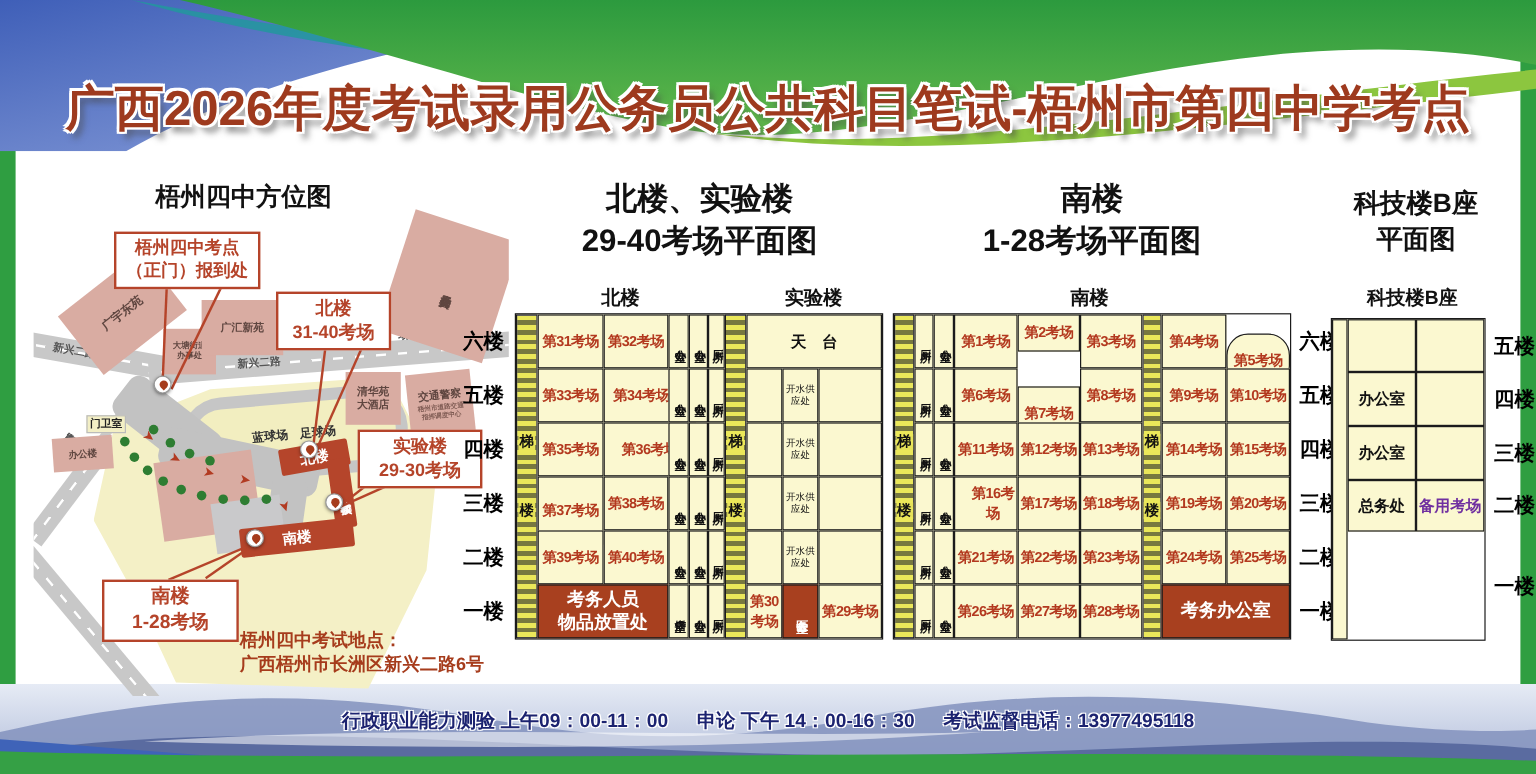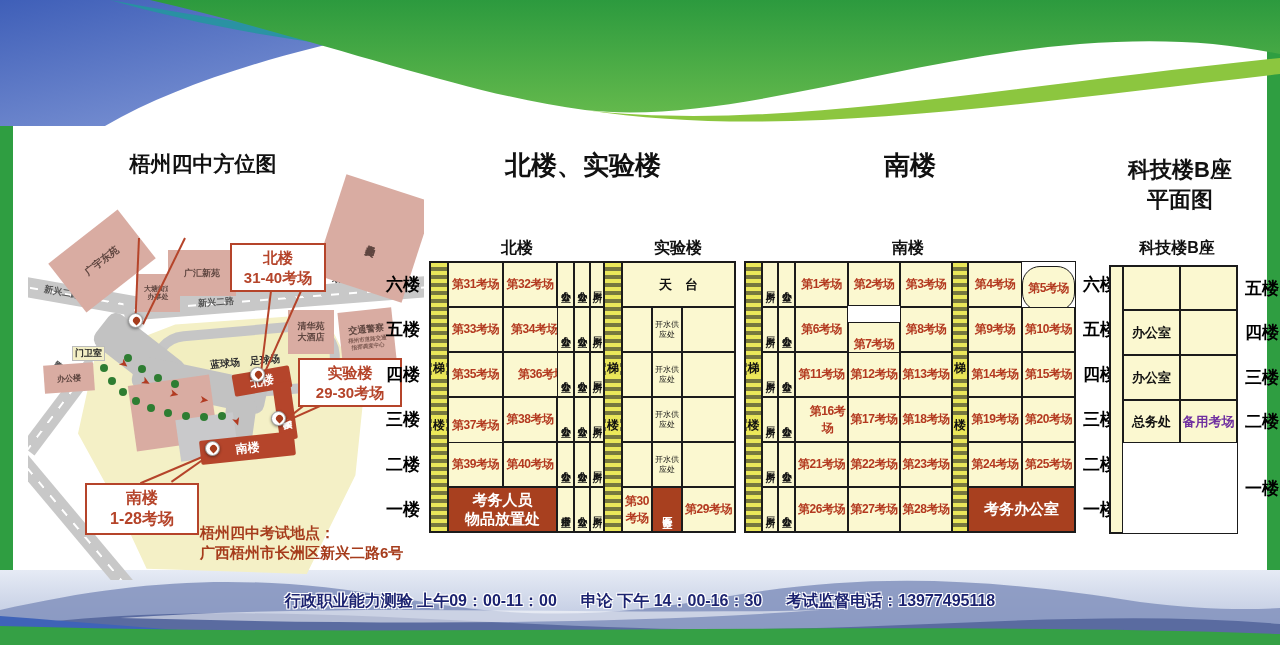--- a/index.html
+++ b/index.html
@@ -92,20 +92,21 @@
       </linearGradient>
     </defs>
     <rect x="0" y="12" width="1280" height="75" fill="url(#gs)"></rect>
     <path d="M0,52 C150,18 260,16 400,40 C520,62 610,60 730,38 C870,14 990,20 1140,44 C1200,52 1250,52 1280,50 V87 H0 Z" fill="#8292bd" opacity=".85"></path>
     <path d="M0,70 C200,40 420,64 640,70 C860,78 1080,48 1280,66 V87 H0 Z" fill="#5a6ba0"></path>
     <path d="M120,60 C350,44 600,58 820,52 C600,68 350,66 120,60 Z" fill="#ffffff" opacity=".55"></path>
     <path d="M0,87 V58 C130,68 250,78 370,87 Z" fill="#3f63b8"></path>
     <path d="M0,87 H1280 V76 C900,62 400,80 0,68 Z" fill="#35a045"></path>
   </svg>
 
+  <h1 class="main-title">广西2026年度考试录用公务员公共科目笔试-梧州市第四中学考点</h1>
 
   <div class="map">
     <div class="map-title">梧州四中方位图</div>
 
     <div class="road dash" style="left:-8px;top:148px;width:125px;height:20px;transform:rotate(10deg);transform-origin:0 50%;"></div>
     <div class="road dash" style="left:96px;top:172px;width:335px;height:21px;transform:rotate(-4.5deg);transform-origin:0 50%;"></div>
     <div class="road dash" style="left:96px;top:186px;width:160px;height:17px;transform:rotate(127deg);transform-origin:0 50%;"></div>
     <div class="road dash" style="left:-30px;top:296px;width:250px;height:17px;transform:rotate(50deg);transform-origin:0 50%;"></div>
     <div class="roadlabel" style="left:16px;top:158px;transform:rotate(10deg);">新兴二路</div>
     <div class="roadlabel" style="left:170px;top:168px;transform:rotate(-4deg);">新兴二路</div>
@@ -180,42 +181,48 @@
 
     <div class="leader" style="left:110px;top:110px;height:82px;transform:rotate(2.5deg);"></div>
     <div class="leader" style="left:156px;top:110px;height:96px;transform:rotate(26deg);"></div>
     <div class="leader" style="left:242px;top:163px;height:84px;transform:rotate(7deg);"></div>
     <div class="leader" style="left:272px;top:163px;height:92px;transform:rotate(24deg);"></div>
     <div class="leader" style="left:282px;top:272px;height:38px;transform:rotate(52deg);"></div>
     <div class="leader" style="left:300px;top:274px;height:50px;transform:rotate(66deg);"></div>
     <div class="leader" style="left:185px;top:324px;height:52px;transform:rotate(55deg);"></div>
     <div class="leader" style="left:185px;top:324px;height:80px;transform:rotate(67deg);"></div>
 
+    <div class="callout" style="left:67px;top:65px;width:122px;font-size:14.5px;">
+      <div style="position:static;">梧州四中考点</div>
+        <div style="position:static;">（正门）报到处</div>
+    </div>
     <div class="callout" style="left:202px;top:115px;width:96px;font-size:15px;">
       <div style="position:static;">北楼</div>
         <div style="position:static;">31-40考场</div>
     </div>
     <div class="callout" style="left:270px;top:230px;width:104px;font-size:15px;">
       <div style="position:static;">实验楼</div>
         <div style="position:static;">29-30考场</div>
     </div>
     <div class="callout" style="left:57px;top:355px;width:114px;font-size:16px;">
       <div style="position:static;">南楼</div>
         <div style="position:static;">1-28考场</div>
     </div>
 
     <div class="addr" style="left:172px;top:396px;">梧州四中考试地点：</div>
     <div class="addr" style="left:172px;top:416px;">广西梧州市长洲区新兴二路6号</div>
   </div>
 
   <div class="plan-title" style="left:453px;top:148px;width:260px;">
     <div>北楼、实验楼</div>
+      <div>29-40考场平面图</div>
   </div>
   <div class="plan-title" style="left:780px;top:148px;width:260px;">
     <div>南楼</div>
+      <div>1-28考场平面图</div>
   </div>
   <div class="plan-title small" style="left:1105px;top:155px;width:150px;">
     <div>科技楼B座</div>
       <div>平面图</div>
   </div>
 
   <div class="sub-header" style="left:467px;top:238px;">北楼</div>
   <div class="sub-header" style="left:628px;top:238px;">实验楼</div>
   <div class="sub-header" style="left:858px;top:238px;">南楼</div>
   <div class="sub-header" style="left:1127px;top:238px;">科技楼B座</div>
@@ -304,24 +311,24 @@
         <span>梯</span>
         <span>楼</span>
       </div>
       <div class="stair" style="left: 207px; top: 0px; width: 16px; height: 270px;">
         <span>梯</span>
         <span>楼</span>
       </div>
       <div class="cell k-vert" style="left: 17px; top: 0px; width: 16px; height: 45px;">厕所</div>
       <div class="cell k-vert" style="left: 33px; top: 0px; width: 17px; height: 45px;">办公室</div>
       <div class="cell k-room" style="left: 50px; top: 0px; width: 53px; height: 45px;">第1考场</div>
-      <div class="cell k-room" style="left: 103px; top: 0px; width: 52px; height: 44px;">第2考场</div>
+      <div class="cell k-room" style="left: 103px; top: 0px; width: 52px; height: 31px;">第2考场</div>
       <div class="cell k-room" style="left: 155px; top: 0px; width: 52px; height: 45px;">第3考场</div>
       <div class="cell k-room" style="left: 223px; top: 0px; width: 54px; height: 45px;">第4考场</div>
-      <div class="cell k-room" style="left: 277px; top: 4px; width: 53px; height: 45px; border-radius: 18px;">第5考场</div>
+      <div class="cell k-room" style="left: 277px; top: 16px; width: 53px; height: 45px; border-radius: 18px;">第5考场</div>
       <div class="cell k-vert" style="left: 17px; top: 45px; width: 16px; height: 45px;">厕所</div>
       <div class="cell k-vert" style="left: 33px; top: 45px; width: 17px; height: 45px;">办公室</div>
       <div class="cell k-room" style="left: 50px; top: 45px; width: 53px; height: 45px;">第6考场</div>
       <div class="cell k-room" style="left: 103px; top: 60px; width: 52px; height: 45px;">第7考场</div>
       <div class="cell k-room" style="left: 155px; top: 45px; width: 52px; height: 45px;">第8考场</div>
       <div class="cell k-room" style="left: 223px; top: 45px; width: 54px; height: 45px;">第9考场</div>
       <div class="cell k-room" style="left: 277px; top: 45px; width: 53px; height: 45px;">第10考场</div>
       <div class="cell k-vert" style="left: 17px; top: 90px; width: 16px; height: 45px;">厕所</div>
       <div class="cell k-vert" style="left: 33px; top: 90px; width: 17px; height: 45px;">办公室</div>
       <div class="cell k-room" style="left: 50px; top: 90px; width: 53px; height: 45px;">第11考场</div>

